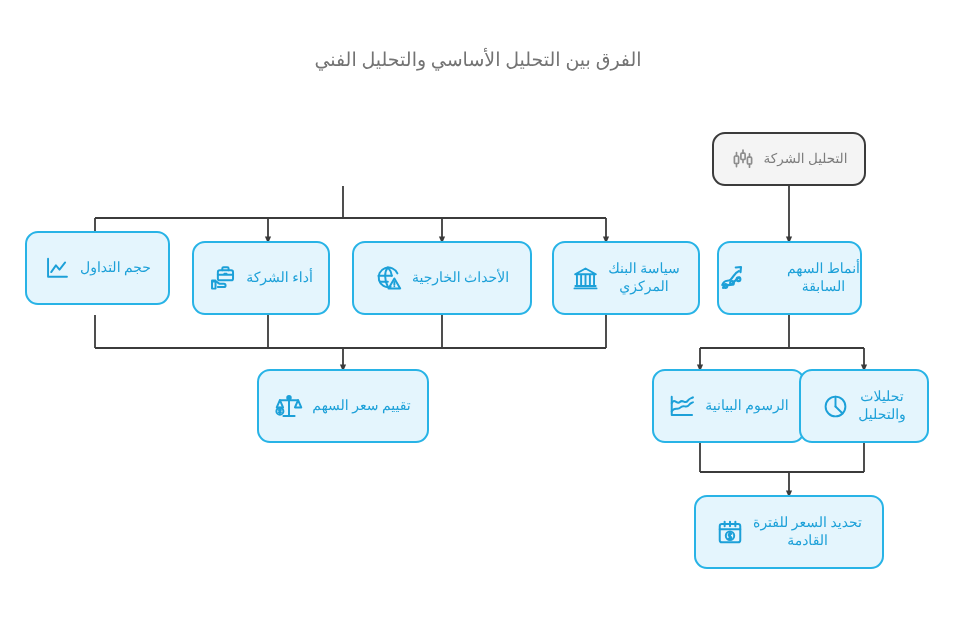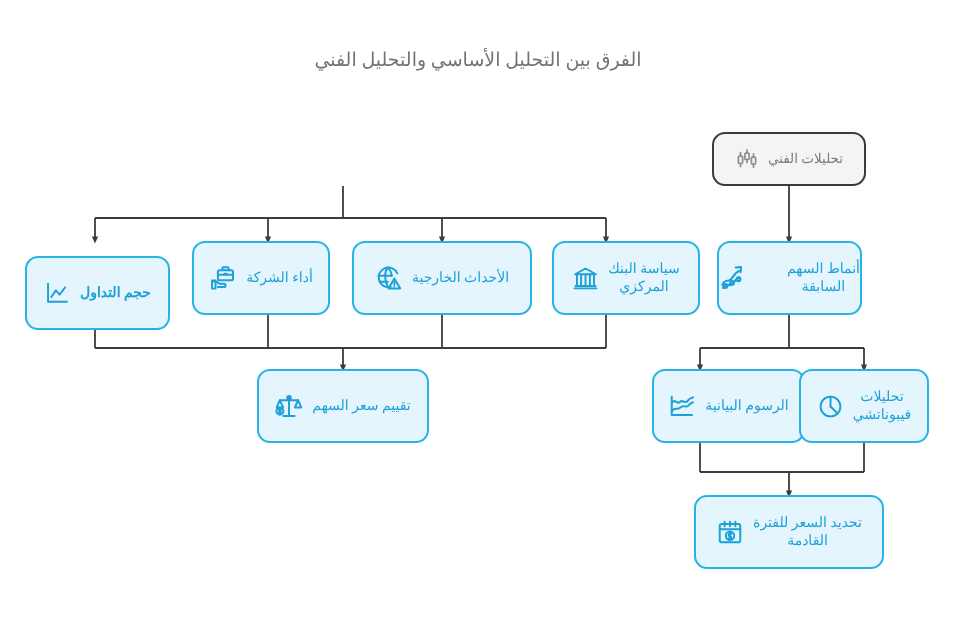--- a/index.html
+++ b/index.html
@@ -140,24 +140,24 @@
     <span class="ico">
       <svg class="glyph" width="24" height="24" viewBox="0 0 24 24">
         <rect x="3.4" y="9" width="4.2" height="7.5" rx="1"></rect>
         <path d="M5.5 5.6 L5.5 9 M5.5 16.5 L5.5 19.6"></path>
         <rect x="9.9" y="6.2" width="4.2" height="6.3" rx="1"></rect>
         <path d="M12 3.1 L12 6.2 M12 12.5 L12 15.4"></path>
         <rect x="16.4" y="10.2" width="4.2" height="6.8" rx="1"></rect>
         <path d="M18.5 6.8 L18.5 10.2 M18.5 17 L18.5 20.2"></path>
       </svg>
     </span>
-    <span class="label">تحليلات الفني</span>
-  </div>
-
-  <div class="node blue" style="left:25px; top:256px; width:145px; height:74px;font-weight:bold;">
+    <span class="label">التحليل الشركة</span>
+  </div>
+
+  <div class="node blue" style="left:25px; top:231px; width:145px; height:74px;">
     <span class="ico">
       <svg class="glyph" width="27" height="27" viewBox="0 0 24 24">
         <path d="M3.6 3.4 L3.6 19.4 L20.4 19.4"></path>
         <path d="M6.4 15.2 L10.6 9.2 L13.8 13 L18.8 6.6"></path>
       </svg>
     </span>
     <span class="label">حجم التداول</span>
   </div>
 
   <div class="node blue" style="left:192px; top:241px; width:138px; height:74px;">
@@ -244,21 +244,21 @@
 
   <div class="node blue" style="left:799px; top:369px; width:130px; height:74px;">
     <span class="ico">
       <svg class="glyph" width="27" height="27" viewBox="0 0 24 24">
         <circle cx="12" cy="12" r="8.8"></circle>
         <path d="M12 12 L12 3.2"></path>
         <path d="M12 12 L18.3 18.2"></path>
       </svg>
     </span>
     <span class="label">تحليلات
-فيبوناتشي</span>
+والتحليل</span>
   </div>
 
   <div class="node blue" style="left:694px; top:495px; width:190px; height:74px;">
     <span class="ico">
       <svg class="glyph" width="28" height="28" viewBox="0 0 24 24">
         <rect x="3.2" y="5.2" width="17.6" height="15.6" rx="1.8"></rect>
         <path d="M3.2 9.6 L20.8 9.6"></path>
         <path d="M7.4 3.1 L7.4 7 M12 3.1 L12 7 M16.6 3.1 L16.6 7"></path>
         <circle cx="12" cy="15.2" r="3.6"></circle>
         <path d="M13.3 13.6 A1.5 1.5 0 0 0 10.8 14.6 C10.8 16.3 13.2 15.5 13.2 17 A1.5 1.5 0 0 1 10.7 17.6"></path>

